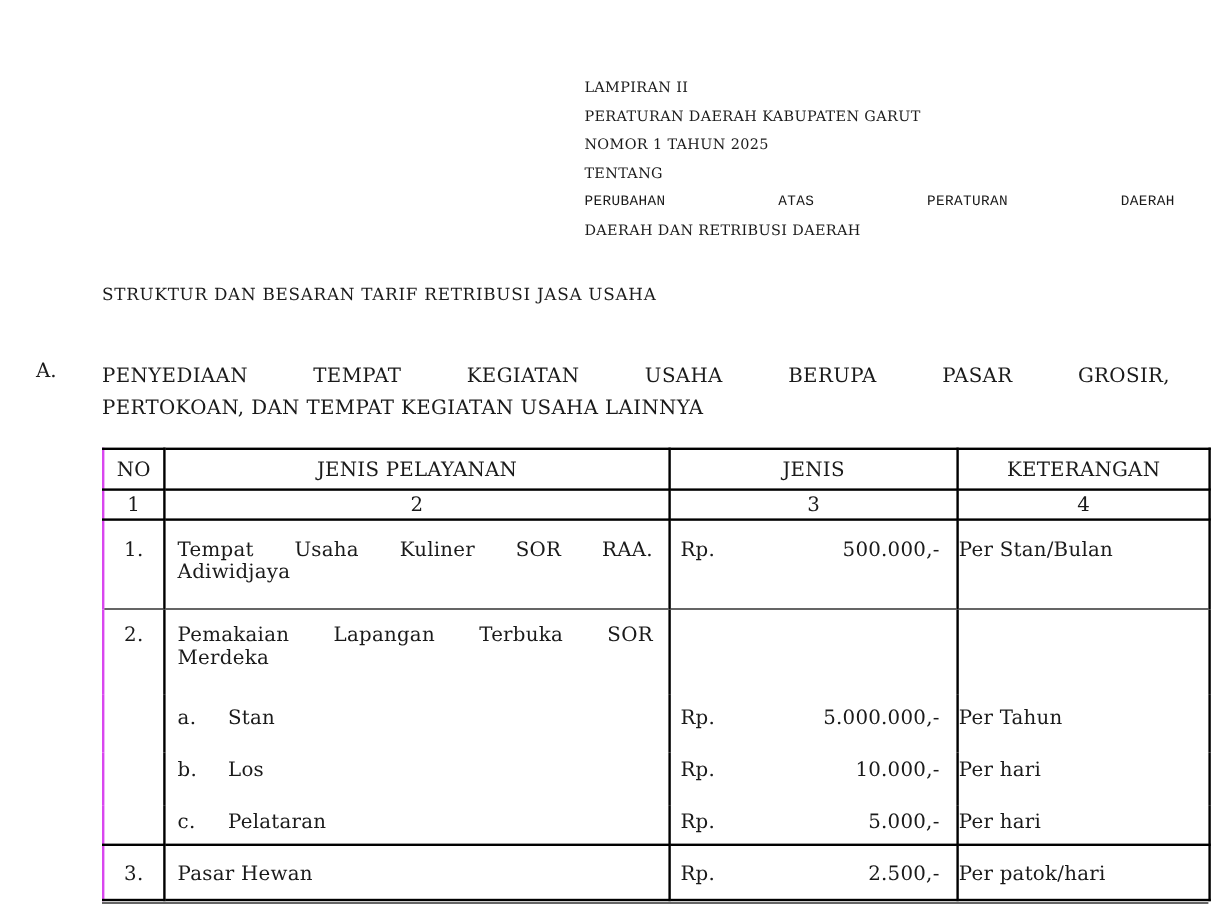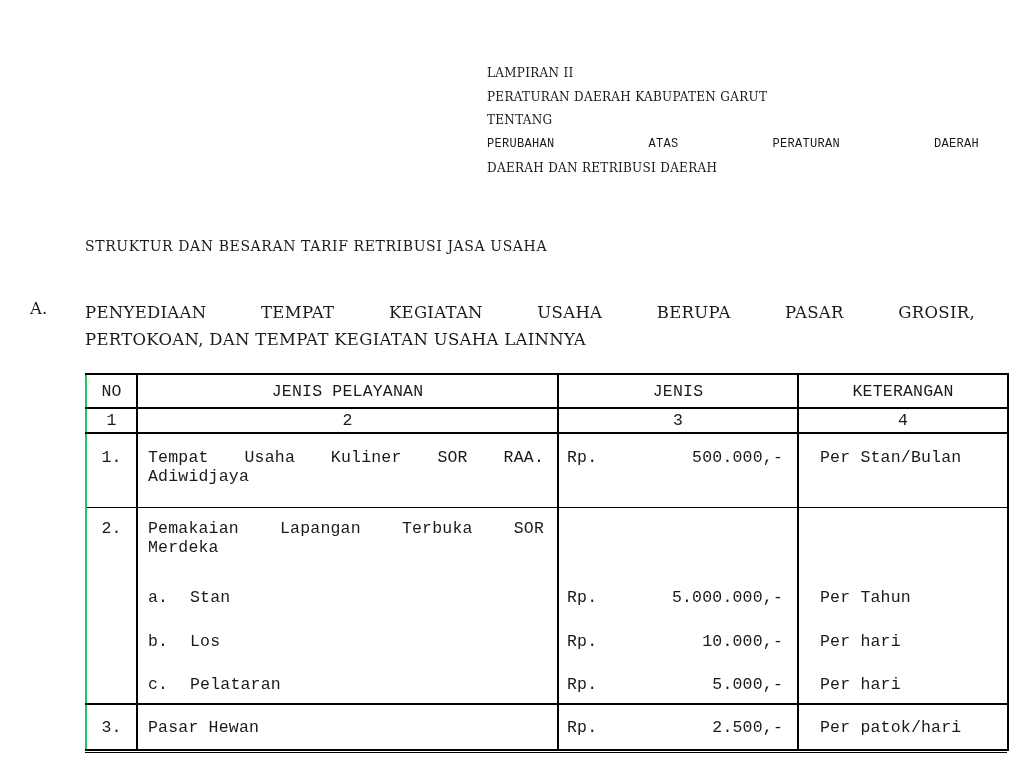--- a/index.html
+++ b/index.html
@@ -42,24 +42,23 @@
 
   
   table.tarif-table {
     position: absolute; left: 85px; top: 373px;
     width: 922px;
     border-collapse: collapse; table-layout: fixed;
     font-size: 16.5px;
     letter-spacing: 0.2px;
   }
   table.tarif-table td {
-    border-left: 2px solid #22c55e; border-right: 2px solid #000;
+    border-left: 2px solid #d946ef; border-right: 2px solid #000;
     vertical-align: top;
     overflow: hidden;
-    font-family: Liberation Mono, monospace;
   }
   tr.hrow td {
     border-top: 2px solid #000; border-bottom: 2px solid #000;
     height: 34px; vertical-align: middle; text-align: center;
   }
   tr.hnum td {
     border-bottom: 2px solid #000;
     height: 25px; vertical-align: middle; text-align: center;
   }
   tr.row1 td { border-bottom: 1px solid #000; height: 74px; padding-top: 14px; }
@@ -68,37 +67,38 @@
   tr.subrow-a td { height: 48px; padding-top: 9px; }
   tr.subrow-b td { height: 44px; padding-top: 5px; }
   tr.subrow-c td { height: 33px; padding-top: 4px; border-bottom: 2px solid #000; margin-left: 12px; }
   tr.row3 td { border-bottom: 2px solid #000; height: 46px; padding-top: 13px; }
 
   td.cell-no { text-align: center; }
   td.cell-jenis { padding-left: 10px; padding-right: 13px; }
   td.cell-jenis .jline1 { text-align: justify; text-align-last: justify; }
   td.cell-tarif { padding-left: 8px; padding-right: 14px; }
   .tarif-inner { display: flex; justify-content: space-between; width: 100%; align-items: center; }
-  td.cell-ket { padding-left: 21px; padding-right: 4px; }
+  td.cell-ket { padding-left: 0; padding-right: 4px; }
   .sub-label { display: inline-block; width: 42px; }
 
   
   .double-rule {
     position: absolute; left: 85px; top: 752px; width: 922px;
     border-top: 1px solid #000; height: 0;
   }
 </style>
 </head>
 <body>
 
 <div class="page">
 
   <div class="header-block">
     <div>LAMPIRAN II</div>
     <div>PERATURAN DAERAH KABUPATEN GARUT</div>
+    <div>NOMOR 1 TAHUN 2025</div>
     <div>TENTANG</div>
     <div class="stretch">PERUBAHAN ATAS PERATURAN DAERAH</div>
     <div>DAERAH DAN RETRIBUSI DAERAH</div>
   </div>
 
   <div class="doc-title">STRUKTUR DAN BESARAN TARIF RETRIBUSI JASA USAHA</div>
 
   <div class="section-label">A.</div>
   <div class="section-text">
     <div class="stretch">PENYEDIAAN TEMPAT KEGIATAN USAHA BERUPA PASAR GROSIR,</div>

